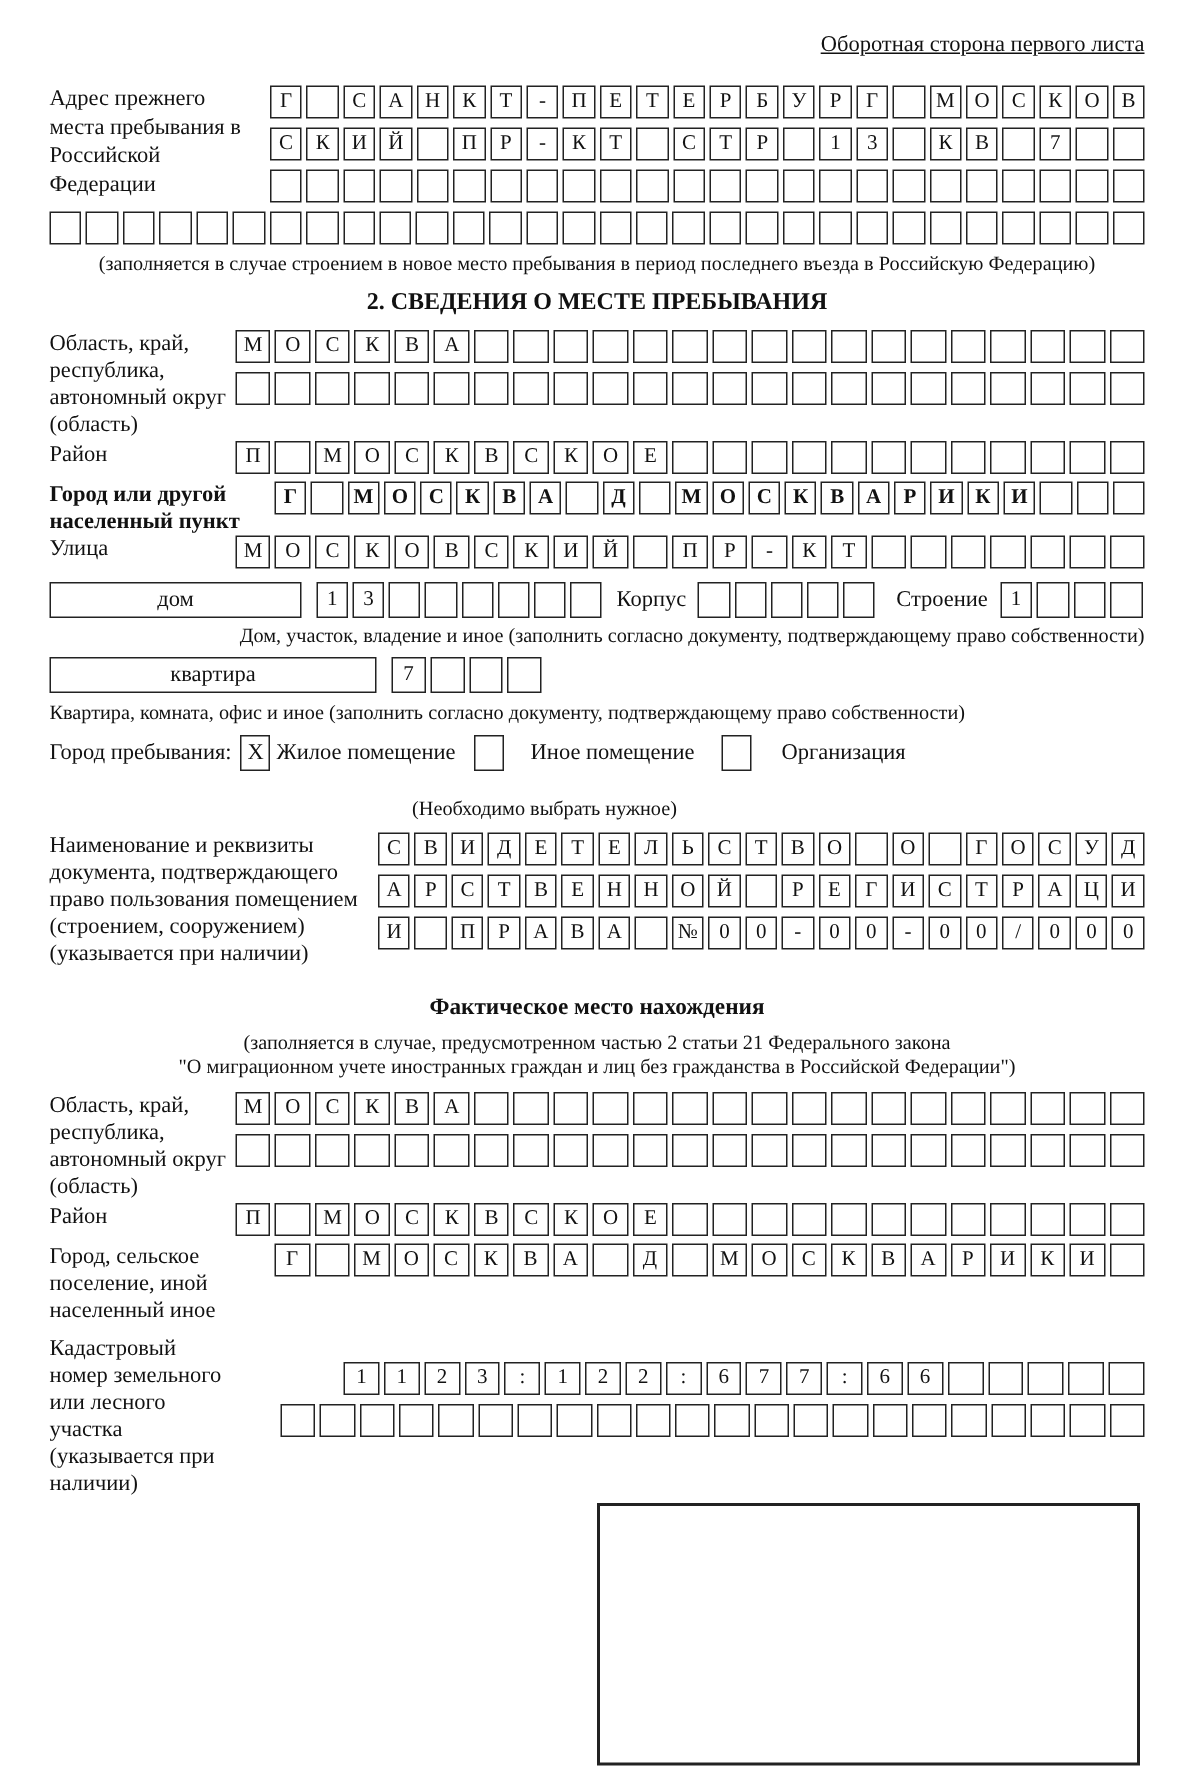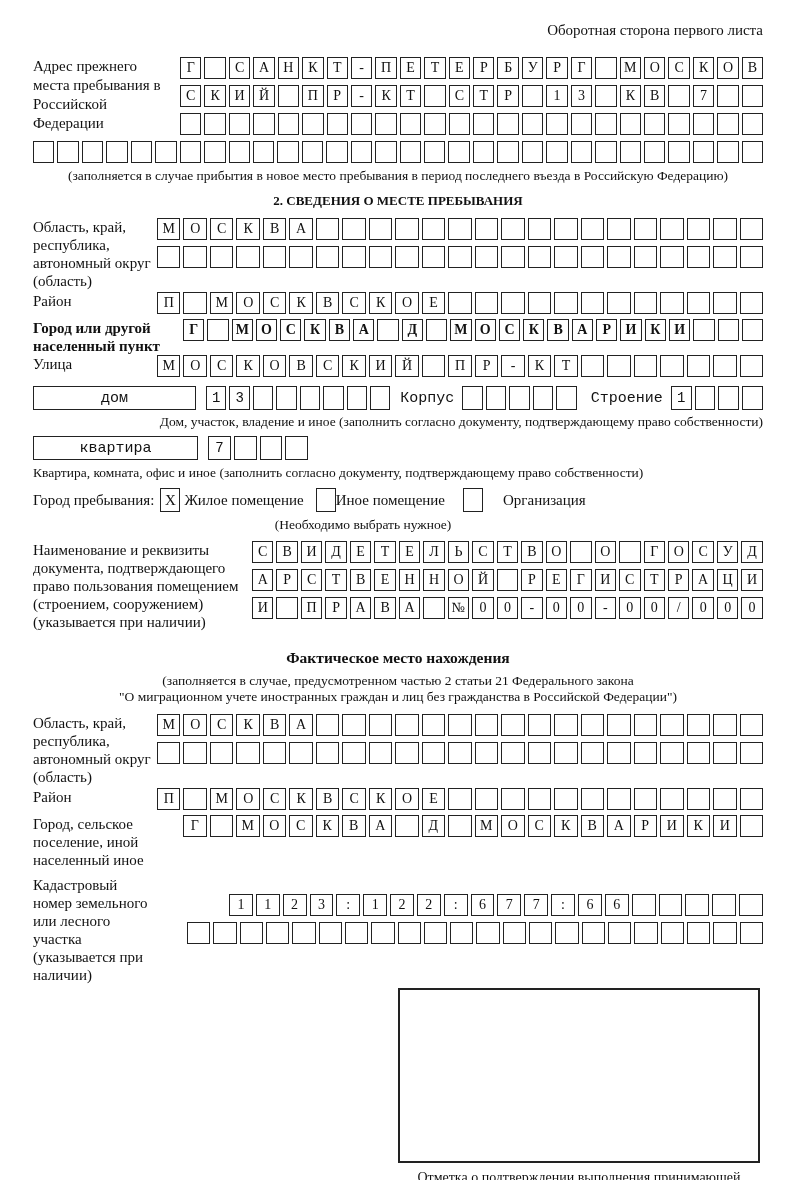--- a/index.html
+++ b/index.html
@@ -2,35 +2,35 @@
 <html><head>
 <meta charset="utf-8">
 <style>
   html,body{margin:0;padding:0;background:#fff;}
   .page{
     width:800px;height:1180px;box-sizing:border-box;
     padding:0 37px 0 33px;
     font-family:"Liberation Serif","DejaVu Serif",serif;
     color:#111;background:#fff;position:relative;overflow:hidden;
   }
-  .hdr{padding-top:22px;text-align:right;font-size:15px;}
+  .hdr{padding-top:22px;text-align:right;font-size:15px;text-decoration:underline;}
   .field{display:flex;align-items:flex-start;}
   .flabel{font-size:15px;line-height:18px;flex:0 0 auto;box-sizing:border-box;padding-right:6px;}
   .rows{display:flex;flex-direction:column;gap:6px;flex:1 1 auto;min-width:0;}
   .boxrow{display:flex;gap:3px;height:22px;}
   .cell{
     flex:1 1 0;box-sizing:border-box;border:1.8px solid #222;background:#fff;
     display:flex;align-items:center;justify-content:center;
     font-size:14px;line-height:1;min-width:0;
   }
   .note{font-size:13.5px;line-height:16px;}
   .center{text-align:center;}
-  .title{font-weight:bold;text-align:center;font-size:13px;}
+  .title{font-weight:bold;text-align:center;font-size:16px;}
   .widebox{box-sizing:border-box;border:1.8px solid #222;height:24px;display:flex;align-items:center;justify-content:center;font-size:15px;}
-  .houserow{display:flex;align-items:center;font-family:Liberation Mono, monospace;}
+  .houserow{display:flex;align-items:center;}
   .houserow .boxrow{height:24px;}
   .inline-label{font-size:15px;white-space:nowrap;}
   .chk{box-sizing:border-box;width:20px;height:24px;border:1.8px solid #222;display:flex;align-items:center;justify-content:center;font-size:15px;flex:0 0 auto;}
   .stayrow{display:flex;align-items:center;font-size:15px;}
   .stamp{box-sizing:border-box;border:2px solid #222;background:#fff;}
 </style>
 </head>
 <body>
 
 <div class="page">
@@ -145,21 +145,21 @@
       <div class="cell"></div>
       <div class="cell"></div>
       <div class="cell"></div>
       <div class="cell"></div>
       <div class="cell"></div>
       <div class="cell"></div>
       <div class="cell"></div>
       <div class="cell"></div>
       <div class="cell"></div>
     </div>
-  <div class="note center" style="margin-top:5px;">(заполняется в случае прибытия в новое место пребывания в период последнего въезда в Российскую Федерацию)</div>
+  <div class="note center" style="margin-top:5px;">(заполняется в случае строением в новое место пребывания в период последнего въезда в Российскую Федерацию)</div>
 
   <div class="title" style="margin-top:9px;">2. СВЕДЕНИЯ О МЕСТЕ ПРЕБЫВАНИЯ</div>
 
   <div class="field" style="margin-top:9px;min-height:72px;">
     <div class="flabel" style="width:124px;">Область, край, республика, автономный округ (область)</div>
     <div class="rows">
       <div class="boxrow">
           <div class="cell">М</div>
           <div class="cell">О</div>
           <div class="cell">С</div>
@@ -330,40 +330,40 @@
     <div class="boxrow" style="width:95px;">
         <div class="cell" style="height: 24px;">1</div>
         <div class="cell" style="height: 24px;"></div>
         <div class="cell" style="height: 24px;"></div>
         <div class="cell" style="height: 24px;"></div>
       </div>
   </div>
   <div class="note" style="margin-top:4px;text-align:right;">Дом, участок, владение и иное (заполнить согласно документу, подтверждающему право собственности)</div>
 
   <div class="houserow" style="margin-top:6px;">
-    <div class="widebox" style="width:165px;text-align:right;">квартира</div>
+    <div class="widebox" style="width:218px;text-align:right;">квартира</div>
     <div class="boxrow" style="width:100px;margin-left:10px;">
         <div class="cell" style="height: 24px;">7</div>
         <div class="cell" style="height: 24px;"></div>
         <div class="cell" style="height: 24px;"></div>
         <div class="cell" style="height: 24px;"></div>
       </div>
   </div>
   <div class="note" style="margin-top:5px;">Квартира, комната, офис и иное (заполнить согласно документу, подтверждающему право собственности)</div>
 
   <div class="stayrow" style="margin-top:7px;">
     <span>Город пребывания:</span>
     <span class="chk" style="margin-left:6px;">X</span>
     <span style="margin-left:4px;">Жилое помещение</span>
     <span class="chk" style="margin-left:12px;"></span>
-    <span style="margin-left:0;">Иное помещение</span>
+    <span style="margin-left:18px;">Иное помещение</span>
     <span class="chk" style="margin-left:18px;"></span>
     <span style="margin-left:20px;">Организация</span>
   </div>
-  <div class="note center" style="margin-left:185px;width:290px;margin-top:5px;">(Необходимо выбрать нужное)</div>
+  <div class="note center" style="margin-left:185px;width:290px;margin-top:17px;">(Необходимо выбрать нужное)</div>
 
   <div class="field" style="margin-top:8px;min-height:108px;">
     <div class="flabel" style="width:219px;">Наименование и реквизиты документа, подтверждающего право пользования помещением (строением, сооружением) (указывается при наличии)</div>
     <div class="rows">
       <div class="boxrow">
           <div class="cell">С</div>
           <div class="cell">В</div>
           <div class="cell">И</div>
           <div class="cell">Д</div>
           <div class="cell">Е</div>

